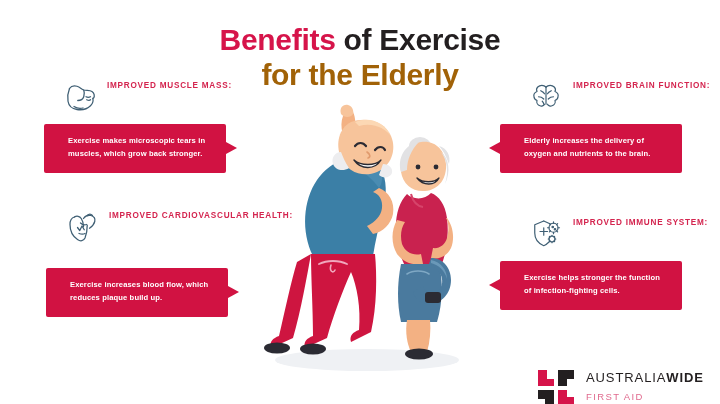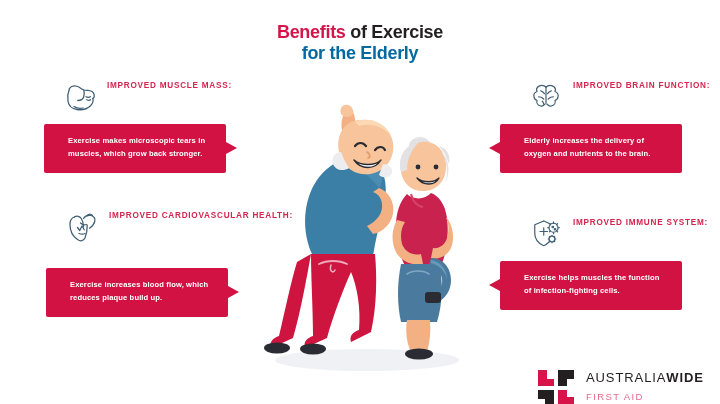--- a/index.html
+++ b/index.html
@@ -16,27 +16,27 @@
     background:#ffffff;
   }
 
   
   .title-wrap {
     position:absolute; left:0; top:22px; width:720px;
     text-align:center;
     line-height:1.18;
   }
   .title-line {
-    font-size:18px;
+    font-size:30px;
     font-weight:bold;
     letter-spacing:-0.3px;
   }
   .t-benefits { color:#D6144A; }
   .t-ofex     { color:#231F20; }
-  .t-elderly  { color:#0369a1; }
+  .t-elderly  { color:#a16207; }
 
   
   .block { position:absolute; }
   .block-head {
     display:flex;
     align-items:flex-start;
     gap:9px;
   }
   .blk-icon { width:36px; height:36px; flex:0 0 36px; color:#3F5F74; }
   .blk-icon svg { display:block; width:36px; height:36px; }
@@ -187,21 +187,21 @@
           <path d="M34 9v2M34 23v2M26 17h2M40 17h2M28.5 11.5l1.5 1.5M38 21l1.5 1.5M39.5 11.5L38 13M30 21l-1.5 1.5"></path>
           <circle cx="33" cy="16" r="1"></circle>
           <circle cx="36" cy="19" r="1"></circle>
           <circle cx="32" cy="32" r="4"></circle>
           <path d="M32 27v1.5M32 35.5V37M27 32h1.5M35.5 32H37M28.5 28.5l1 1M34.5 34.5l1 1M35.5 28.5l-1 1M29.5 34.5l-1 1"></path>
         </svg>
       </span>
       <span class="blk-title">IMPROVED IMMUNE SYSTEM:</span>
     </div>
     <div class="bubble tail-left">
-      <span>Exercise helps muscles the function of infection-fighting cells.</span>
+      <span>Exercise helps stronger the function of infection-fighting cells.</span>
     </div>
   </div>
 
   <div id="illustration">
     <svg viewBox="0 0 220 320" xmlns="http://www.w3.org/2000/svg">
 
       <ellipse cx="112" cy="300" rx="92" ry="11" fill="#EFF1F4"></ellipse>
 
       <g>
 

